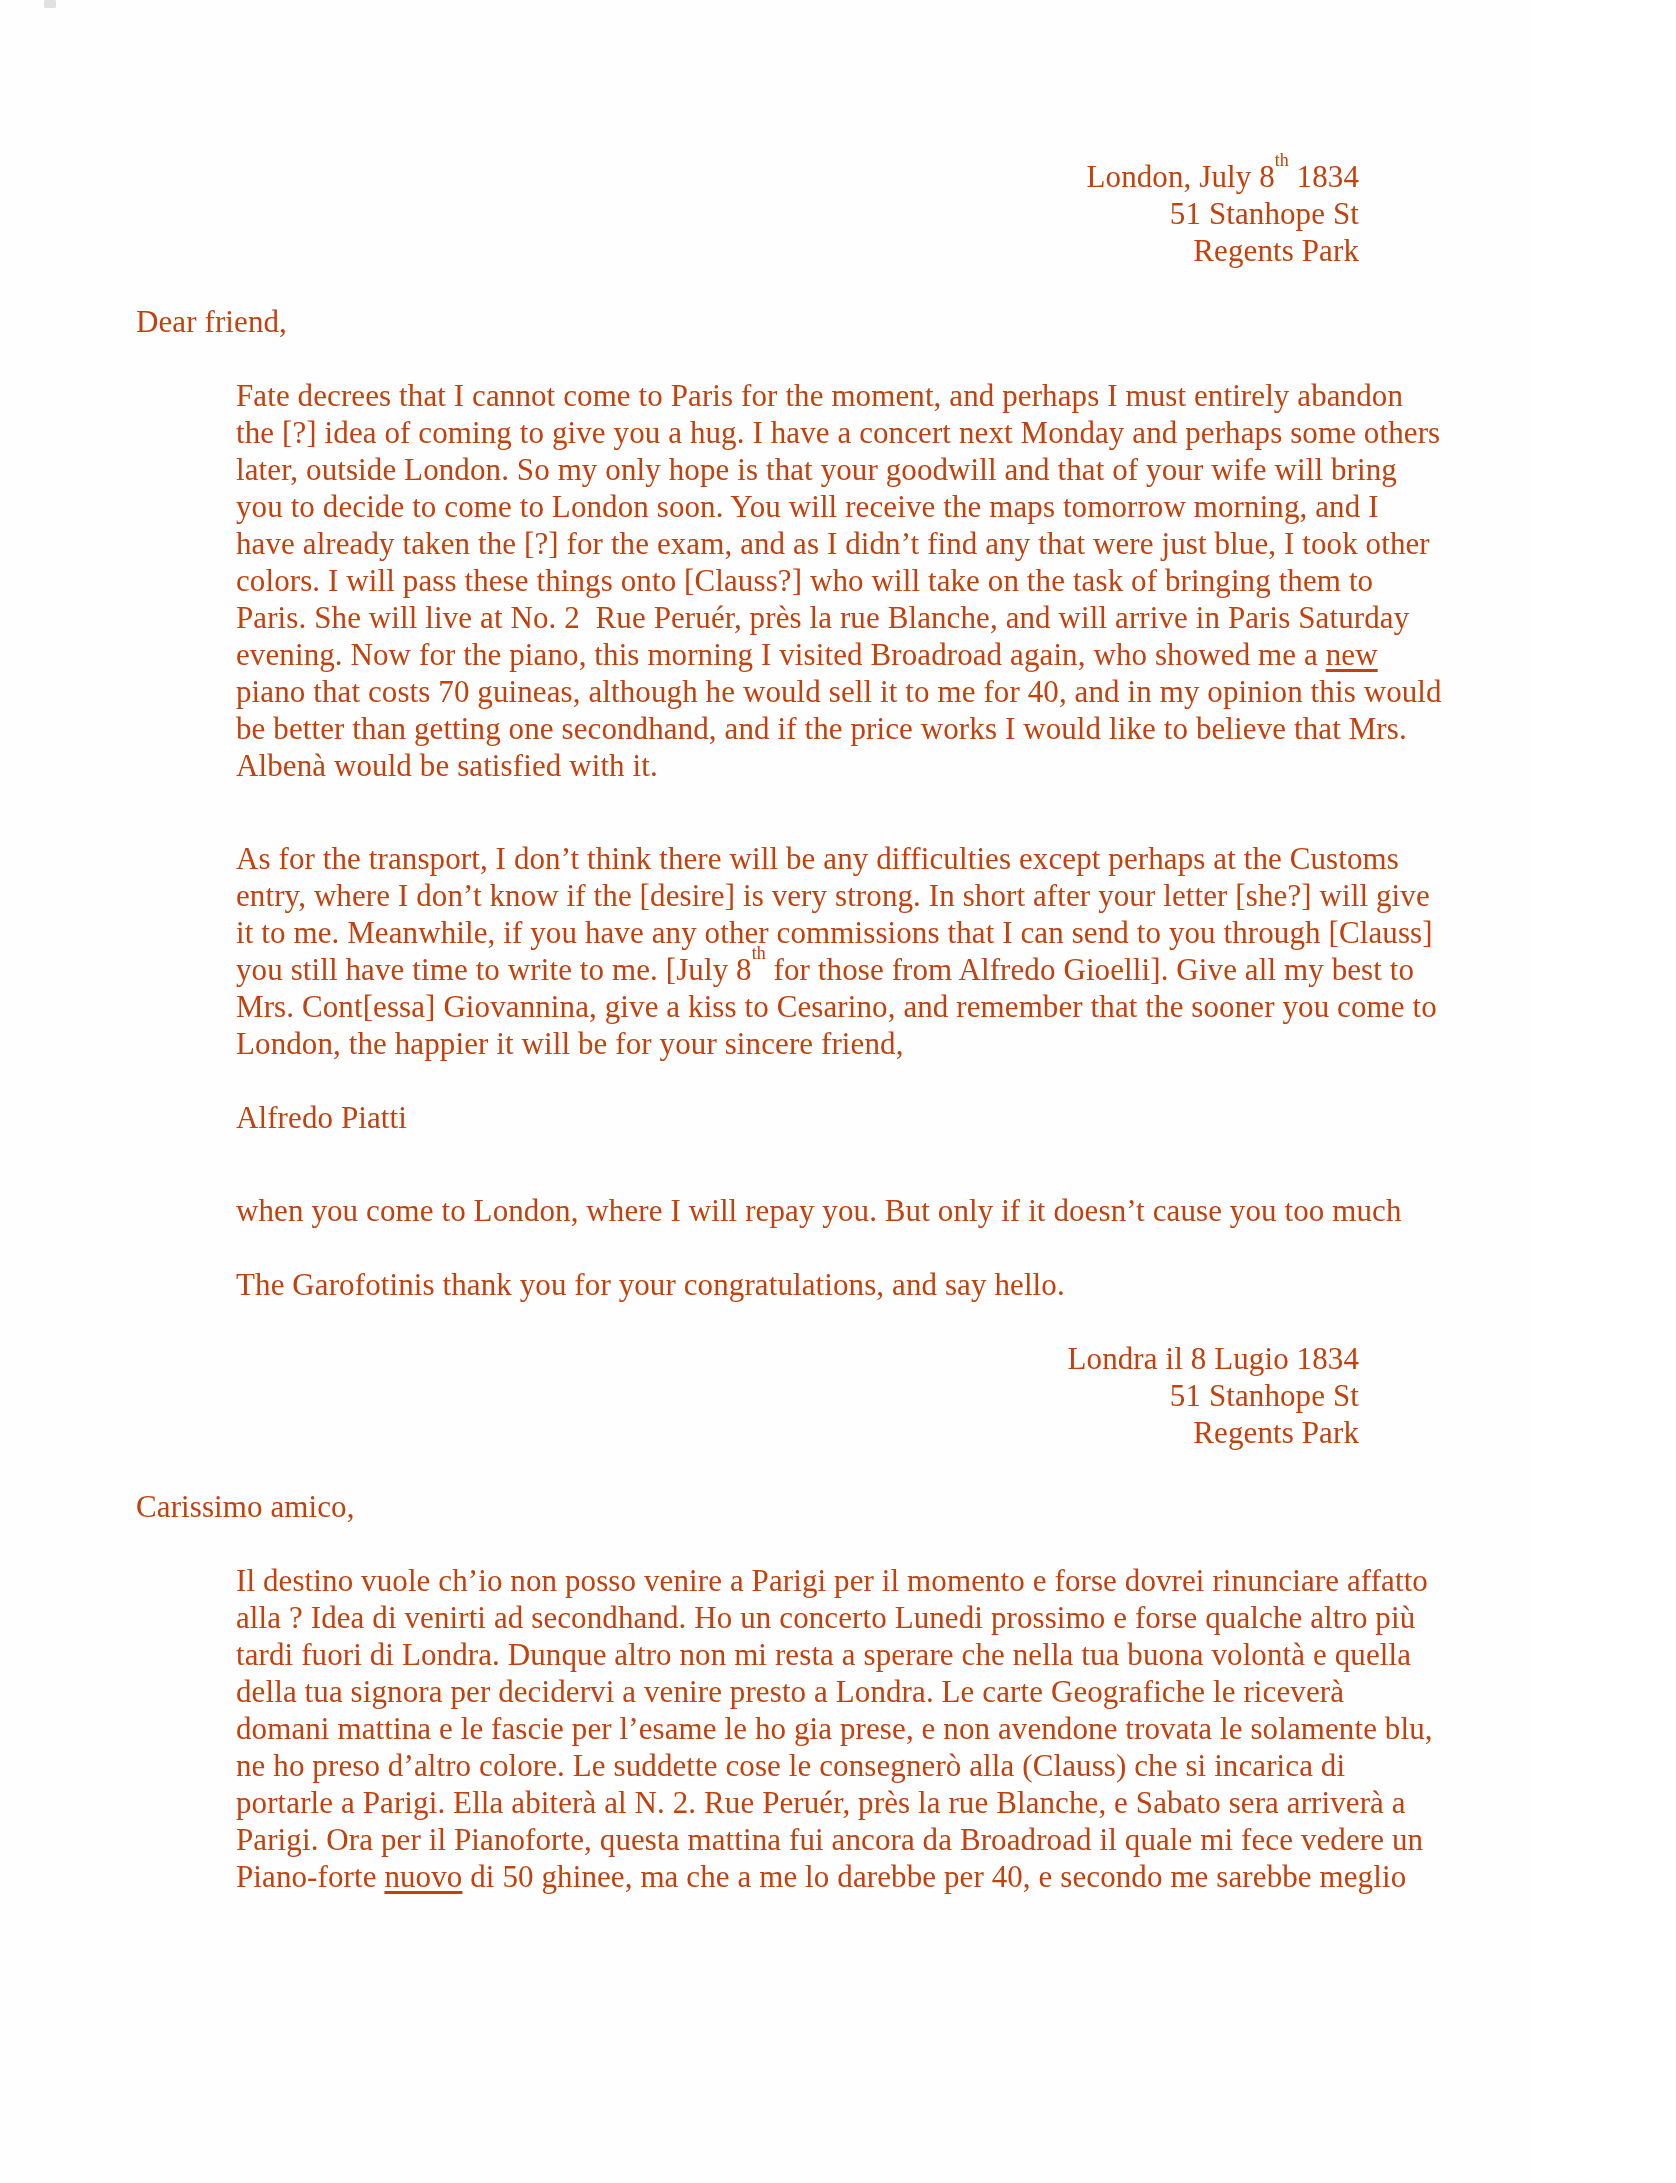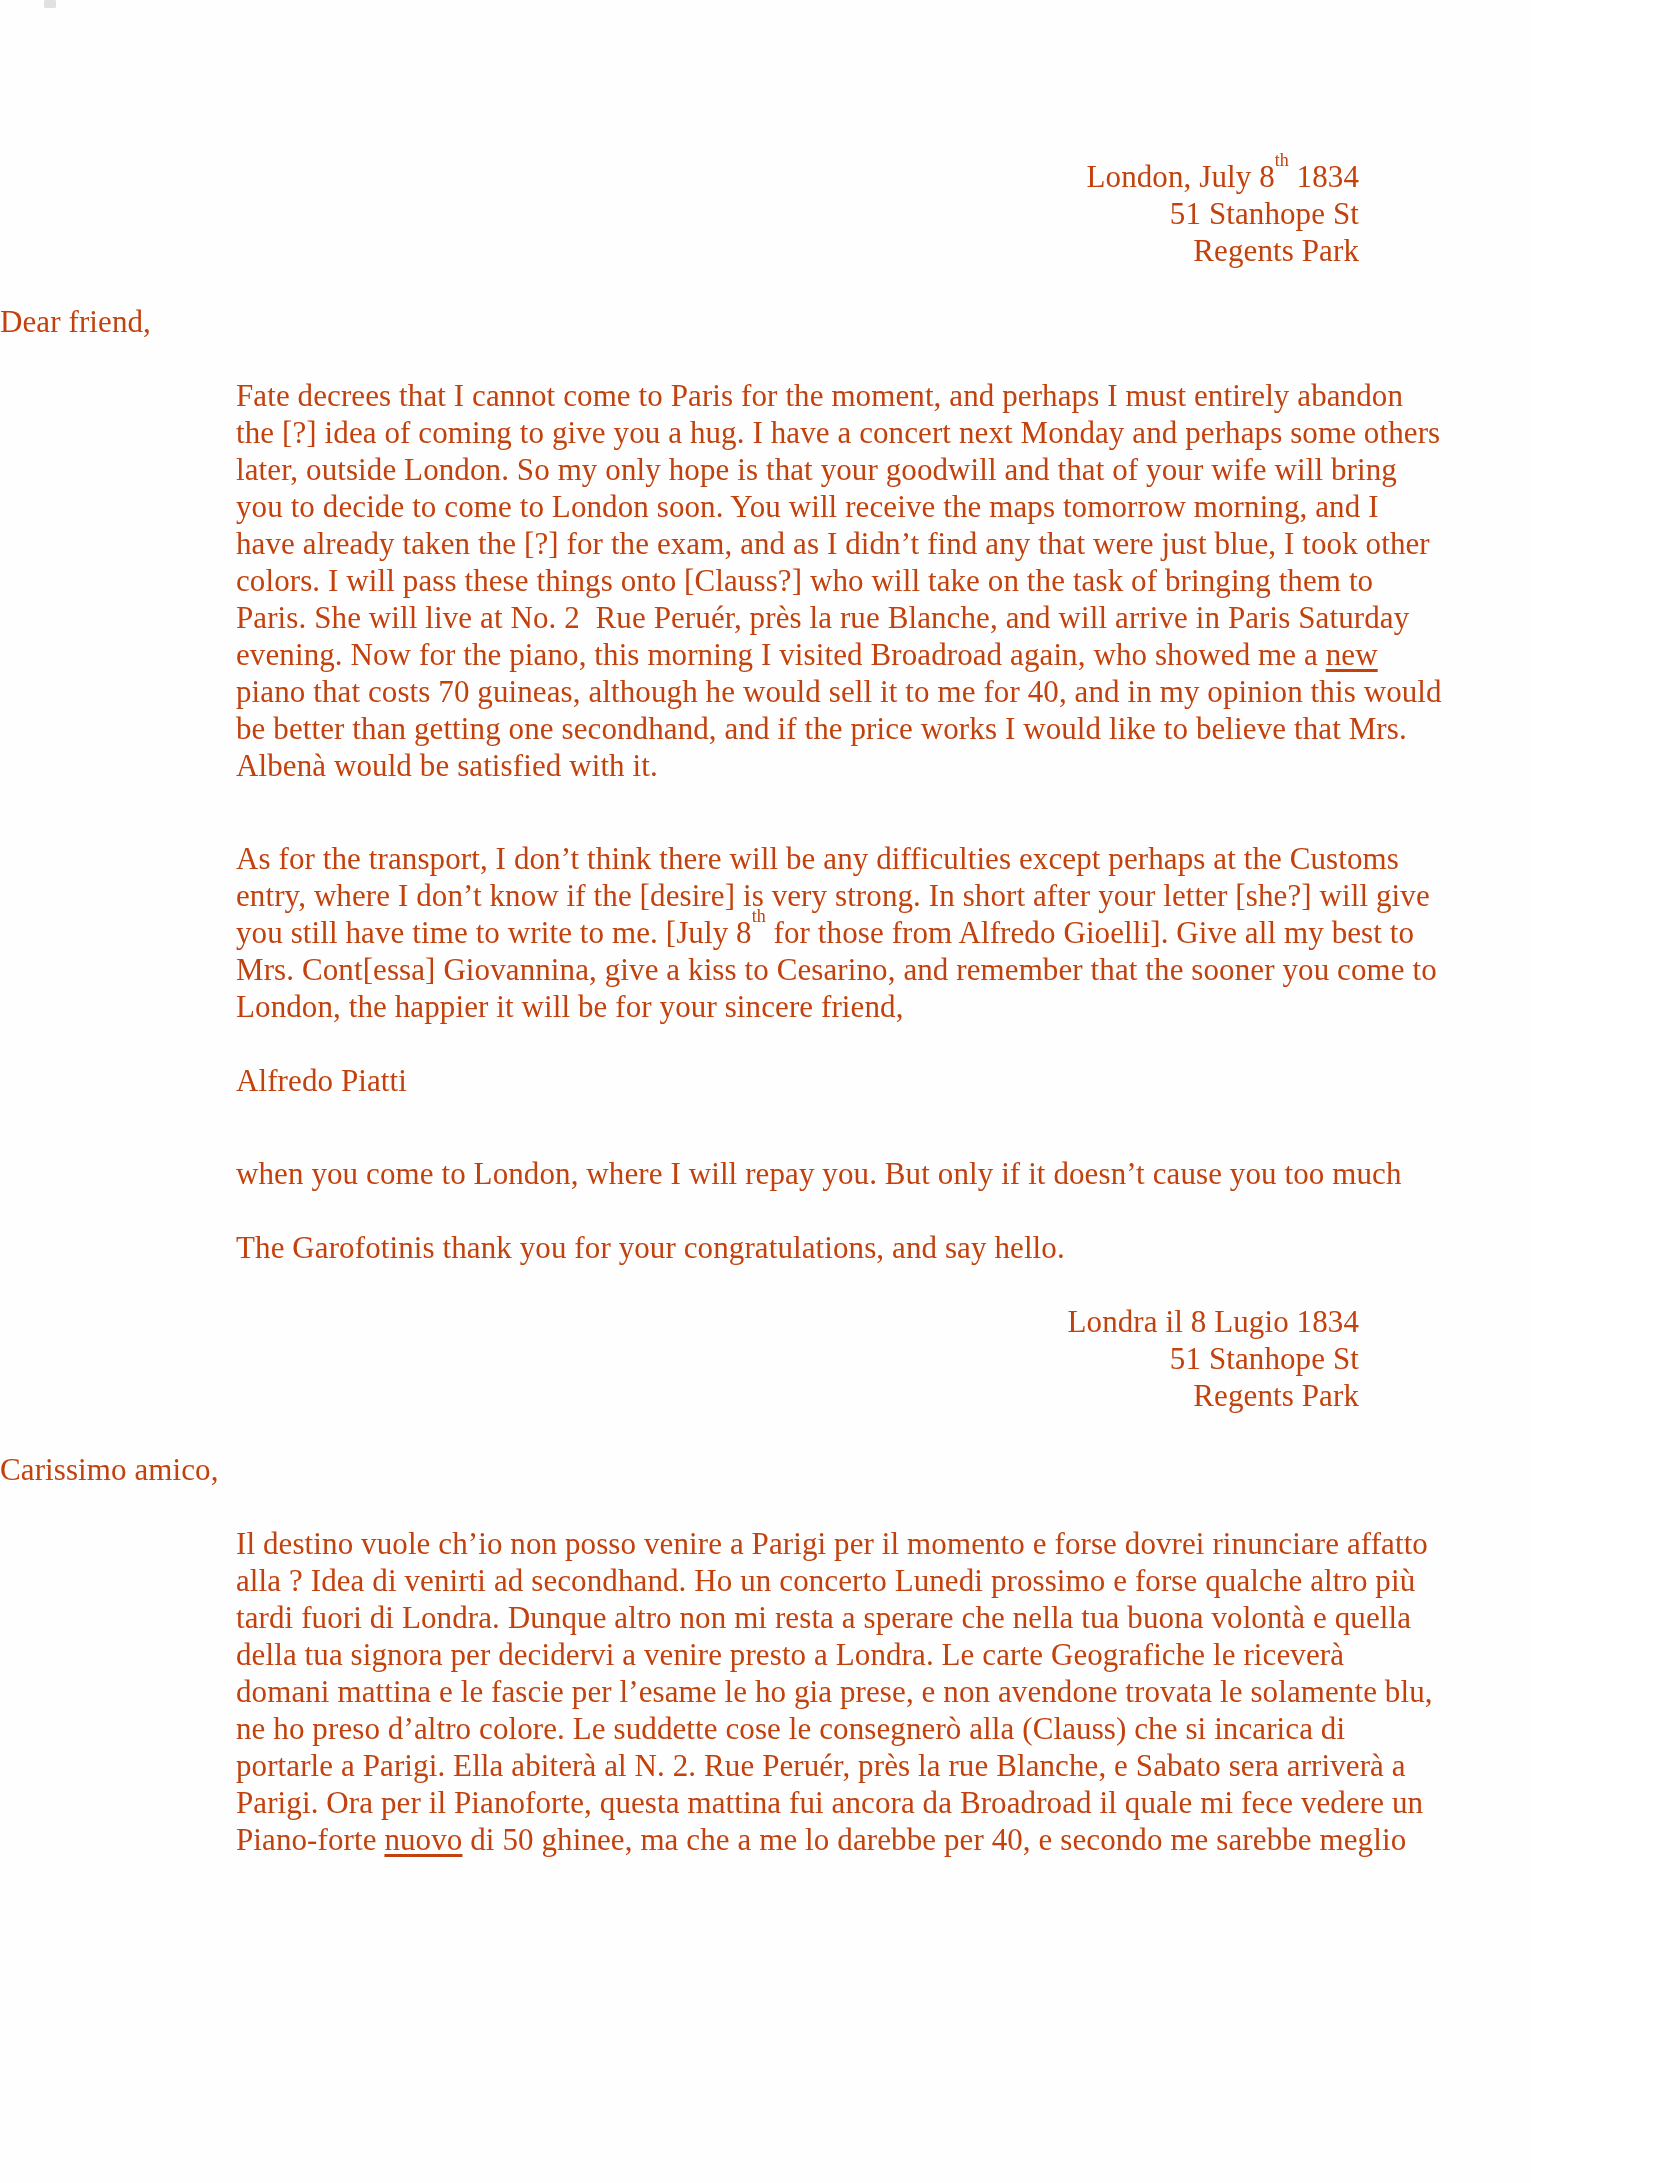--- a/index.html
+++ b/index.html
@@ -19,21 +19,21 @@
   }
   .scan-artifact {
     position: absolute;
     left: 44px; top: 0;
     width: 12px; height: 8px;
     background: #c9c9cc;
     opacity: 0.55;
     border-radius: 1.3px;
   }
   .date-block { text-align: right; padding-right: 171px; }
-  .salutation { }
+  .salutation { margin-left: 136px; }
   .para { margin-left: 236px; }
   .line { white-space: pre; }
   .mt-salutation-en { margin-top: 34px; }
   .mt-para1 { margin-top: 37px; }
   .mt-para2 { margin-top: 56px; }
   .mt-signature { margin-top: 37px; }
   .mt-ps { margin-top: 56px; }
   .mt-closing { margin-top: 37px; }
   .mt-date-it { margin-top: 37px; }
   .mt-salutation-it { margin-top: 37px; }
@@ -72,20 +72,21 @@
     <div class="line">Paris. She will live at No. 2  Rue Peruér, près la rue Blanche, and will arrive in Paris Saturday</div>
     <div class="line"><span>evening. Now for the piano, this morning I visited Broadroad again, who showed me a </span><span class="u">new</span></div>
     <div class="line">piano that costs 70 guineas, although he would sell it to me for 40, and in my opinion this would</div>
     <div class="line">be better than getting one secondhand, and if the price works I would like to believe that Mrs.</div>
     <div class="line">Albenà would be satisfied with it.</div>
   </div>
 
   <div class="para mt-para2">
     <div class="line">As for the transport, I don’t think there will be any difficulties except perhaps at the Customs</div>
     <div class="line">entry, where I don’t know if the [desire] is very strong. In short after your letter [she?] will give</div>
+    <div class="line">it to me. Meanwhile, if you have any other commissions that I can send to you through [Clauss]</div>
     <div class="line"><span>you still have time to write to me. [July 8</span><sup class="ord">th</sup><span> for those from Alfredo Gioelli]. Give all my best to</span></div>
     <div class="line">Mrs. Cont[essa] Giovannina, give a kiss to Cesarino, and remember that the sooner you come to</div>
     <div class="line">London, the happier it will be for your sincere friend,</div>
   </div>
 
   <div class="para mt-signature line">Alfredo Piatti</div>
 
   <div class="para mt-ps">
     <div class="line">when you come to London, where I will repay you. But only if it doesn’t cause you too much</div>
   </div>

